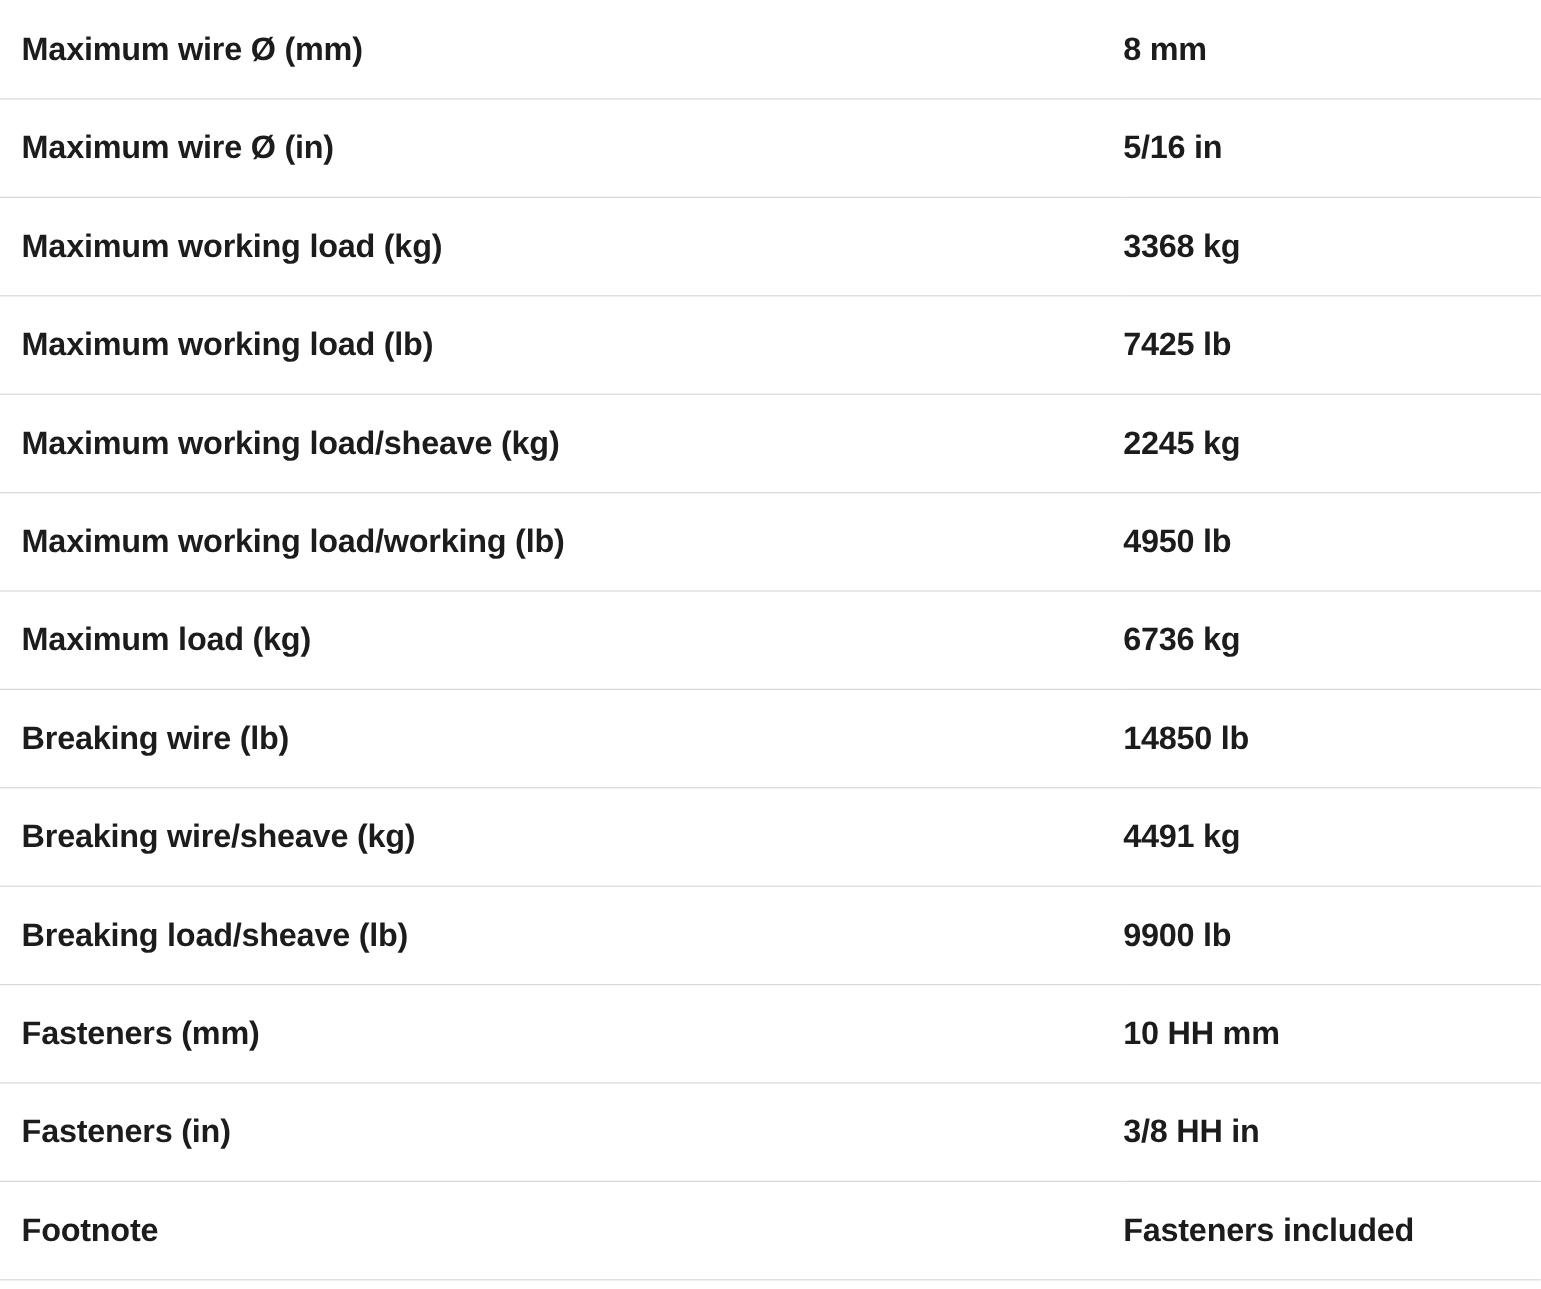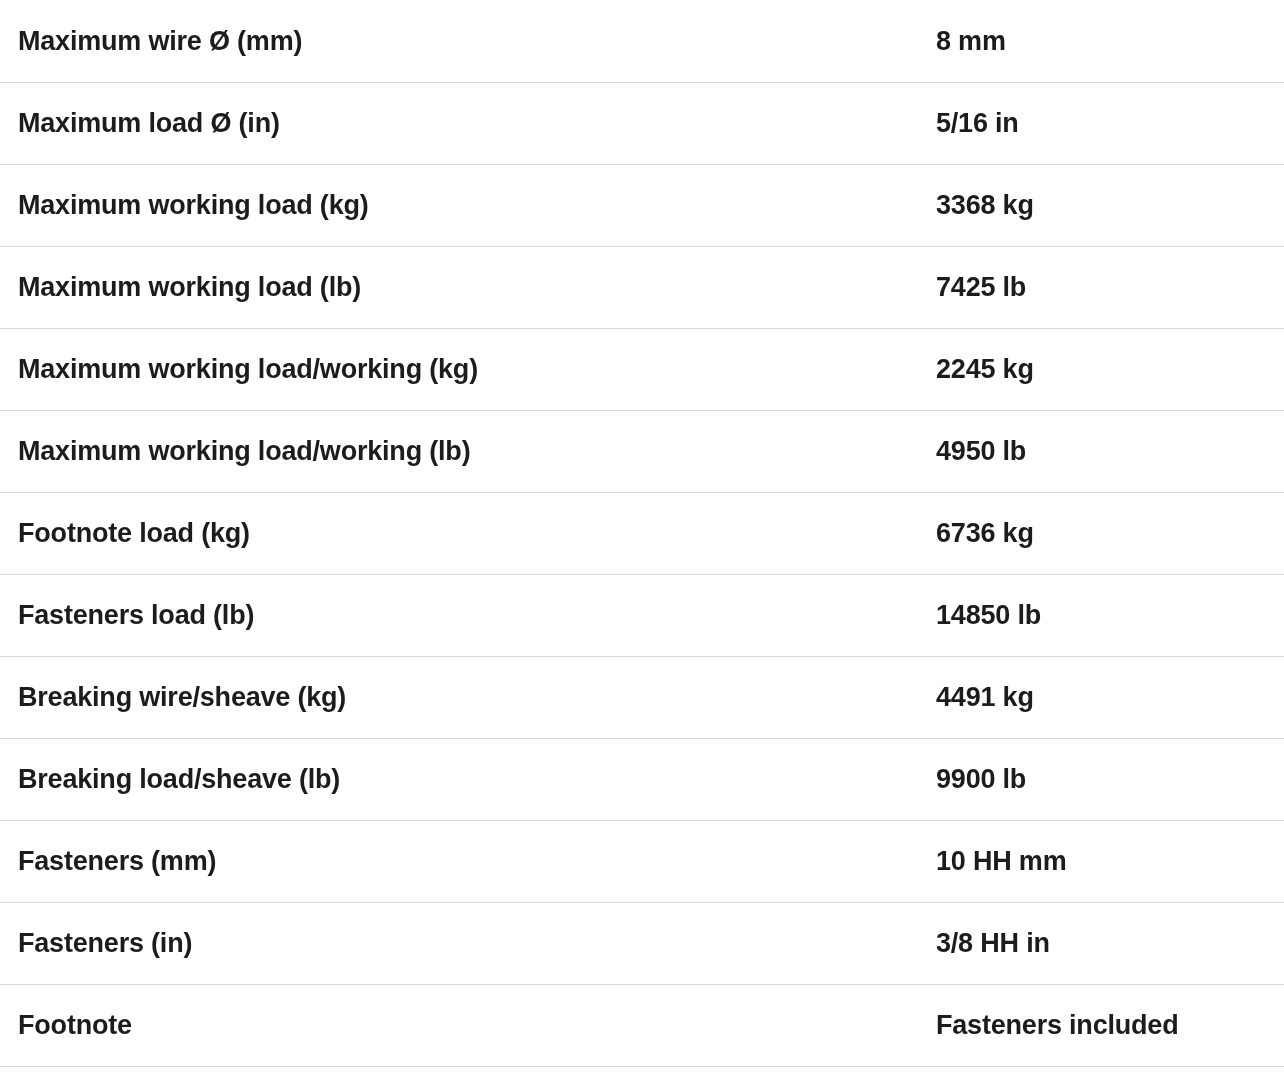--- a/index.html
+++ b/index.html
@@ -50,45 +50,45 @@
 </head>
 <body>
 
 <table class="spec-table">
   <tbody>
     <tr>
       <td class="label">Maximum wire Ø (mm)</td>
       <td class="value">8 mm</td>
     </tr>
     <tr>
-      <td class="label">Maximum load Ø (in)</td>
+      <td class="label">Maximum wire Ø (in)</td>
       <td class="value">5/16 in</td>
     </tr>
     <tr>
       <td class="label">Maximum working load (kg)</td>
       <td class="value">3368 kg</td>
     </tr>
     <tr>
       <td class="label">Maximum working load (lb)</td>
       <td class="value">7425 lb</td>
     </tr>
     <tr>
-      <td class="label">Maximum working load/working (kg)</td>
+      <td class="label">Maximum working load/sheave (kg)</td>
       <td class="value">2245 kg</td>
     </tr>
     <tr>
       <td class="label">Maximum working load/working (lb)</td>
       <td class="value">4950 lb</td>
     </tr>
     <tr>
-      <td class="label">Footnote load (kg)</td>
+      <td class="label">Maximum load (kg)</td>
       <td class="value">6736 kg</td>
     </tr>
     <tr>
-      <td class="label">Fasteners load (lb)</td>
+      <td class="label">Breaking wire (lb)</td>
       <td class="value">14850 lb</td>
     </tr>
     <tr>
       <td class="label">Breaking wire/sheave (kg)</td>
       <td class="value">4491 kg</td>
     </tr>
     <tr>
       <td class="label">Breaking load/sheave (lb)</td>
       <td class="value">9900 lb</td>
     </tr>

